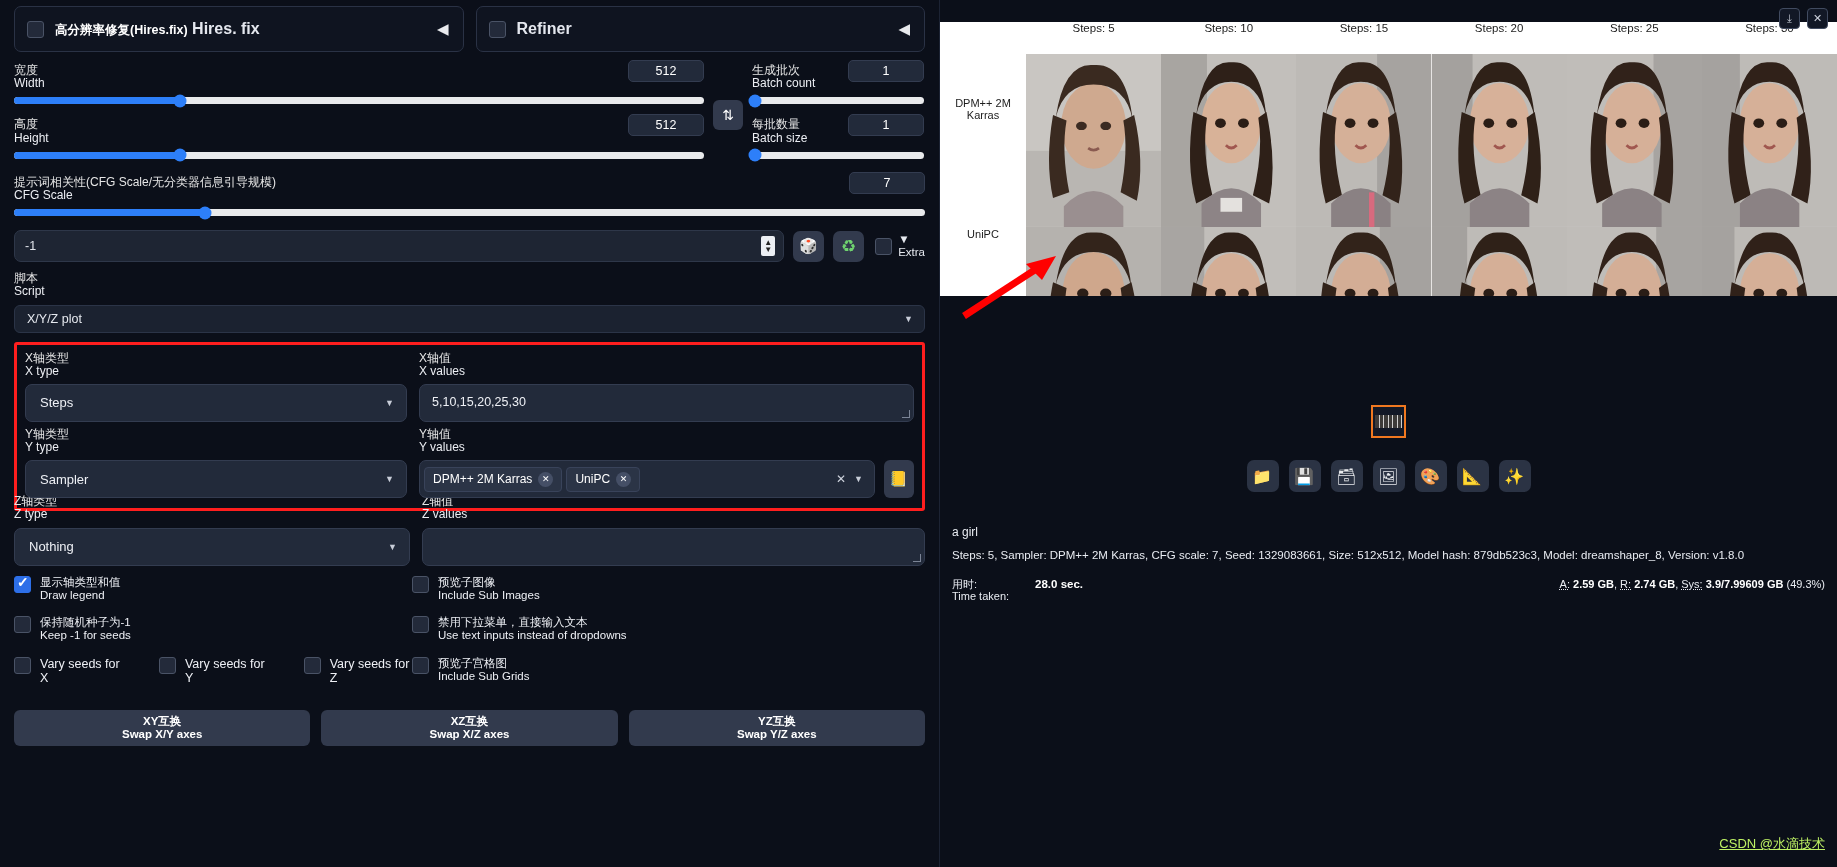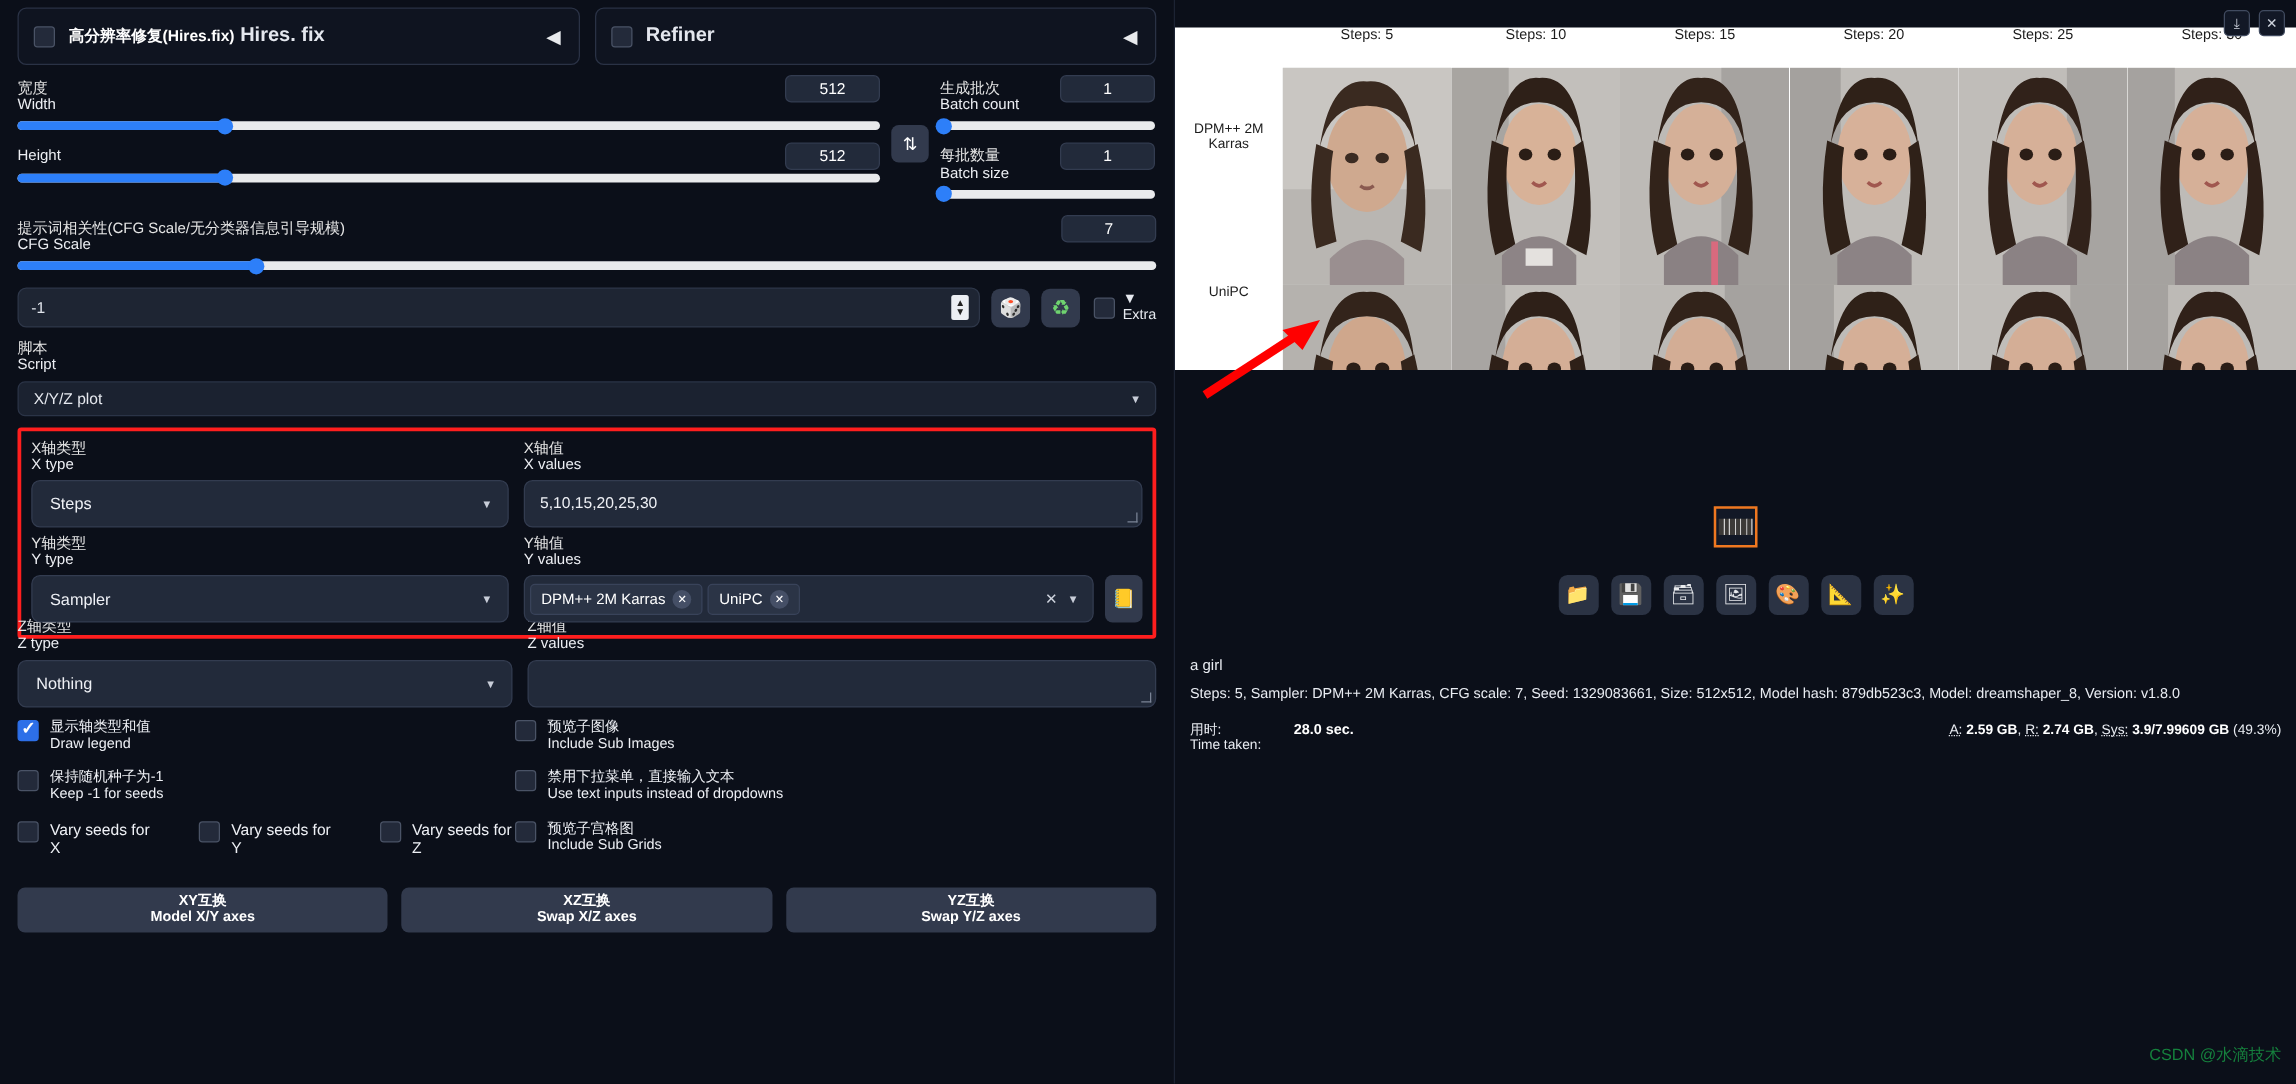--- a/index.html
+++ b/index.html
@@ -235,21 +235,21 @@
   .timerow { display:flex; align-items:flex-start; margin-top:14px; }
   .time-l { display:flex; align-items:flex-start; gap:0; }
   .time-cn { font-size:11px; color:#e9ecf2; line-height:1.15; }
   .time-en { font-size:11px; color:#e9ecf2; line-height:1.15; }
   .time-val { font-size:11.5px; font-weight:bold; color:#fff; margin-left:26px; }
   .mem { margin-left:auto; font-size:11px; color:#e9ecf2; }
   .mem b { color:#fff; }
   .mem u { text-decoration: underline dotted; }
   .watermark {
     position:absolute; right:12px; bottom:14px;
-    font-size:13px; color:#15803d;
+    font-size:13px; color:#bef264;text-decoration:underline;
   }
 </style>
 </head>
 <body>
 
 <div class="app">
 
   <div class="left">
 
     <div class="acc-row">
@@ -278,20 +278,21 @@
             <span class="lbl-en">Width</span>
           </div>
           <div class="numbox">512</div>
           <div class="track">
             <div class="fill" style="width:24%"></div>
               <div class="knob" style="left:24%"></div>
           </div>
         </div>
         <div class="sl-block" style="margin-top:14px">
           <div class="lbl">
+            <span class="lbl-cn">高度</span>
             <span class="lbl-en">Height</span>
           </div>
           <div class="numbox">512</div>
           <div class="track">
             <div class="fill" style="width:24%"></div>
               <div class="knob" style="left:24%"></div>
           </div>
         </div>
       </div>
 
@@ -506,21 +507,21 @@
             </span>
           </div>
         </div>
       </div>
     </div>
 
 
     <div class="swaps">
       <div class="swapb">
         <span class="cn">XY互换</span>
-        <span class="en">Model X/Y axes</span>
+        <span class="en">Swap X/Y axes</span>
       </div>
       <div class="swapb">
         <span class="cn">XZ互换</span>
         <span class="en">Swap X/Z axes</span>
       </div>
       <div class="swapb">
         <span class="cn">YZ互换</span>
         <span class="en">Swap Y/Z axes</span>
       </div>
     </div>

